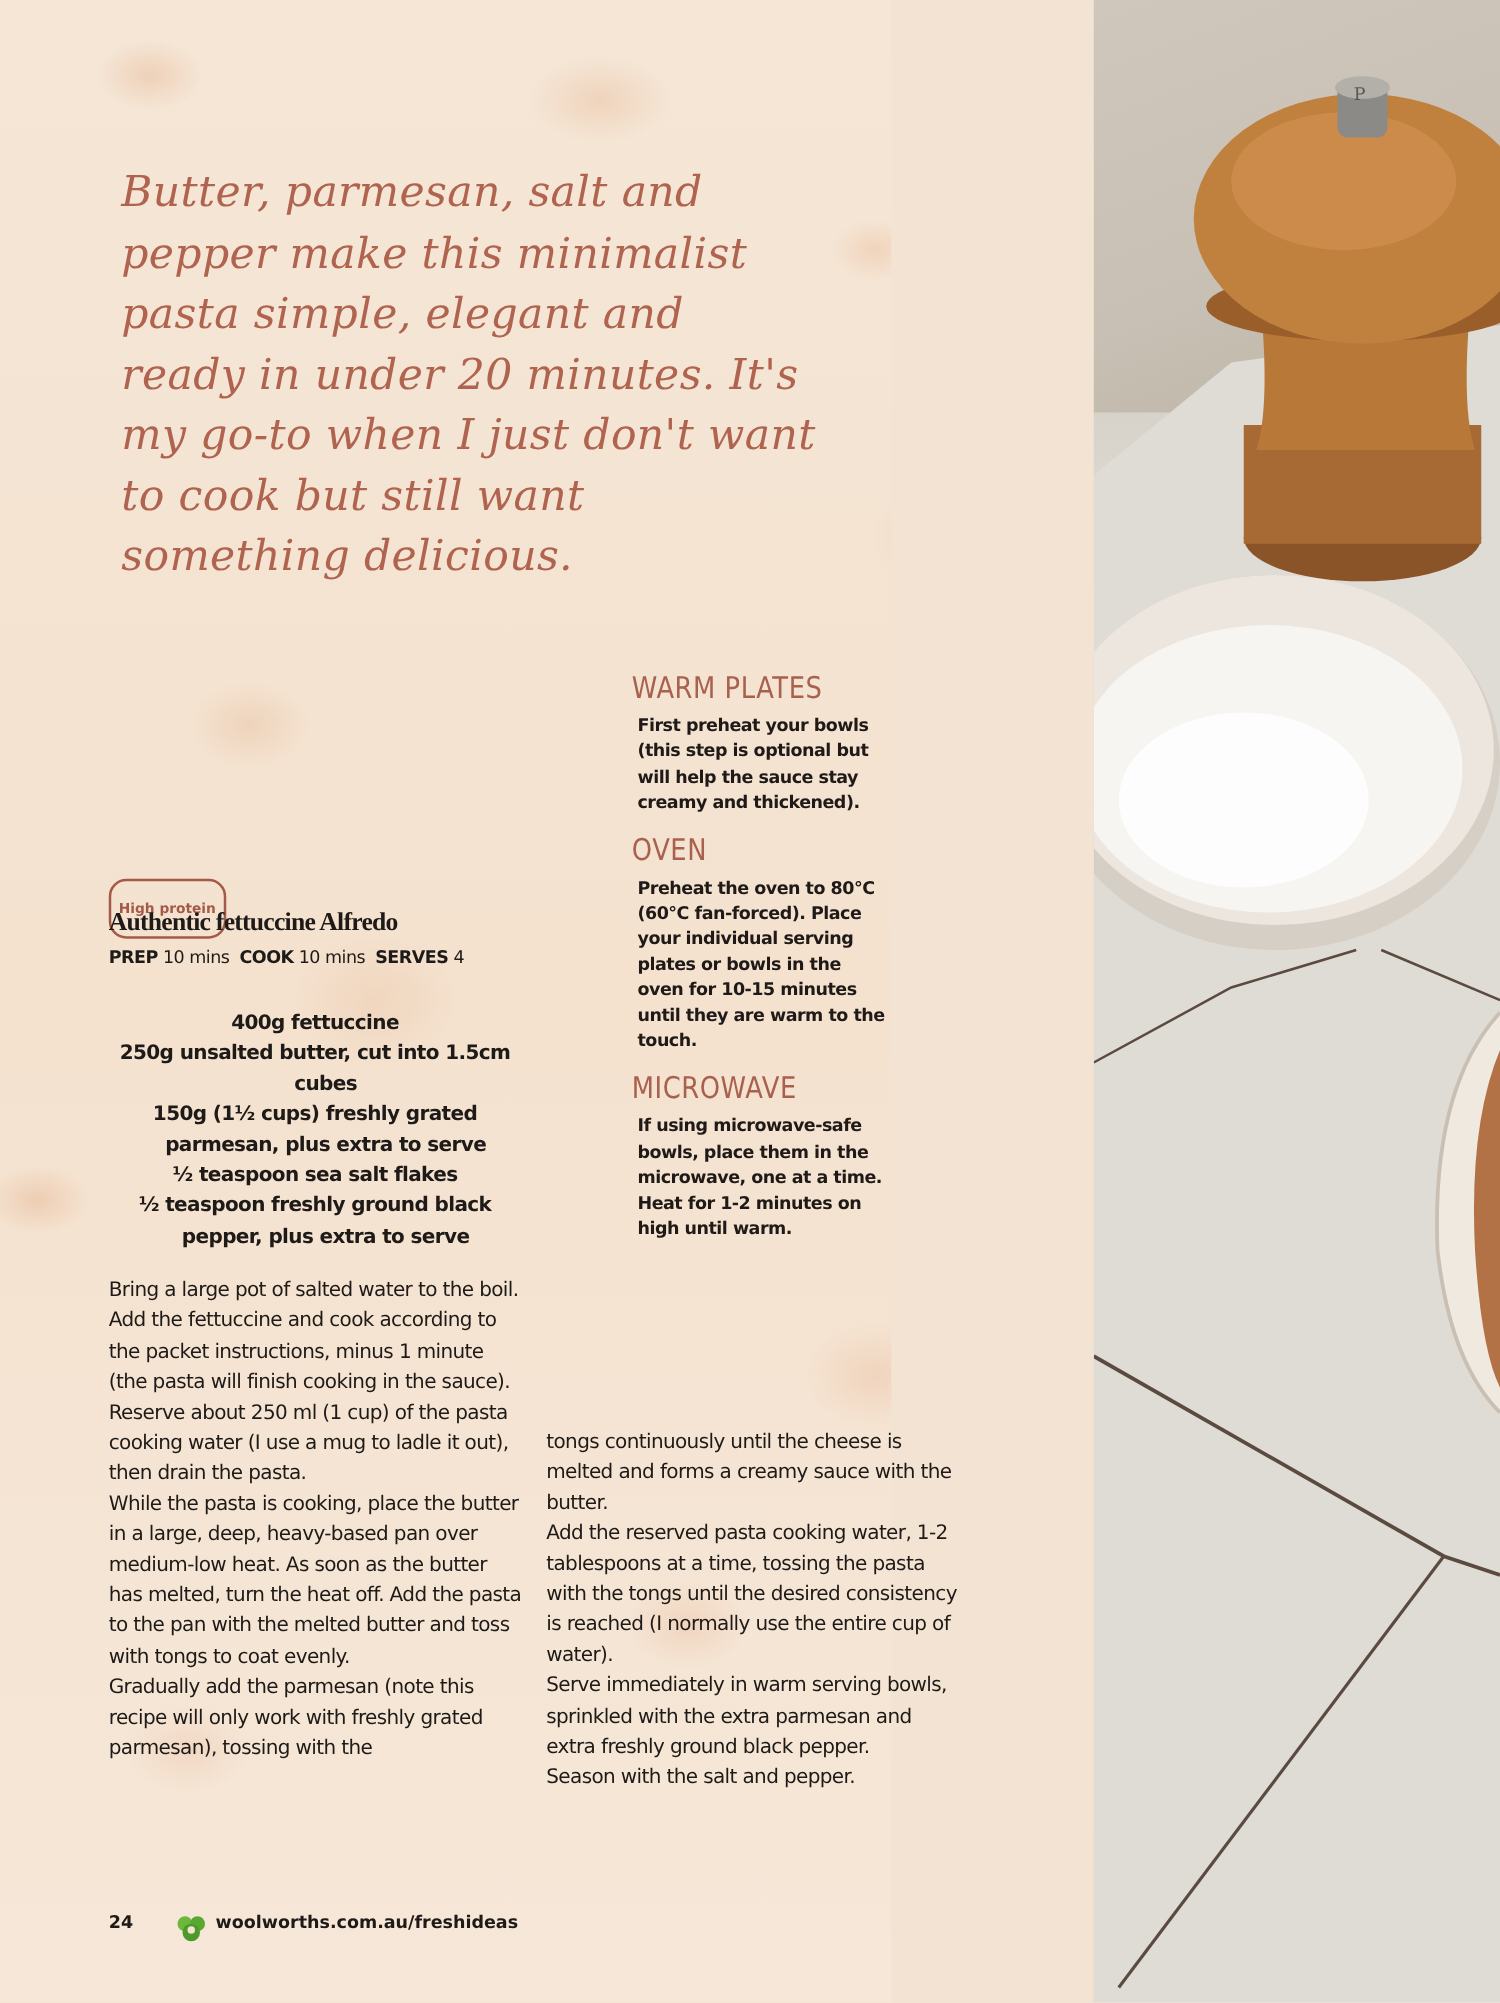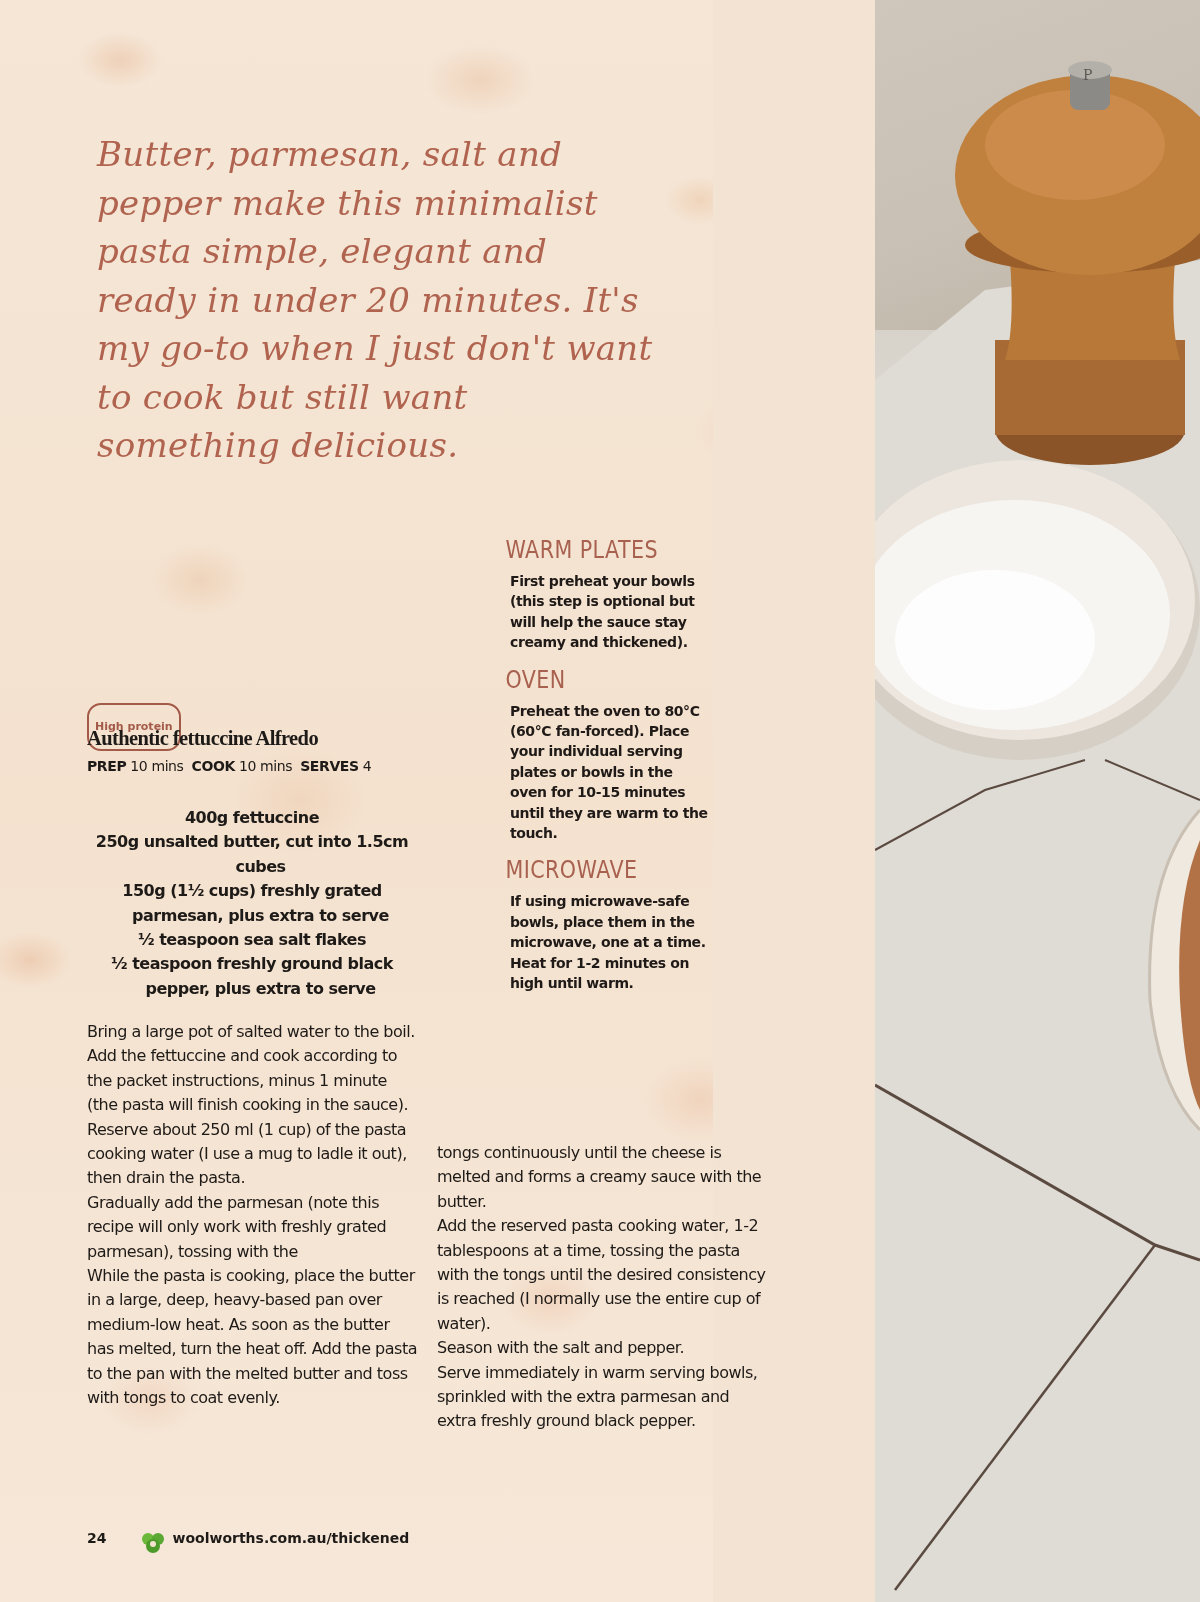--- a/index.html
+++ b/index.html
@@ -128,40 +128,40 @@
   <ul class="ingredients">
     <li>400g fettuccine</li>
     <li>250g unsalted butter, cut into 1.5cm cubes</li>
     <li>150g (1½ cups) freshly grated parmesan, plus extra to serve</li>
     <li>½ teaspoon sea salt flakes</li>
     <li>½ teaspoon freshly ground black pepper, plus extra to serve</li>
   </ul>
 
   <div class="method col1">
     <p>Bring a large pot of salted water to the boil. Add the fettuccine and cook according to the packet instructions, minus 1 minute (the pasta will finish cooking in the sauce). Reserve about 250 ml (1 cup) of the pasta cooking water (I use a mug to ladle it out), then drain the pasta.</p>
+    <p>While the pasta is cooking, place the butter in a large, deep, heavy-based pan over medium-low heat. As soon as the butter has melted, turn the heat off. Add the pasta to the pan with the melted butter and toss with tongs to coat evenly.</p>
     <p>Gradually add the parmesan (note this recipe will only work with freshly grated parmesan), tossing with the</p>
-    <p>While the pasta is cooking, place the butter in a large, deep, heavy-based pan over medium-low heat. As soon as the butter has melted, turn the heat off. Add the pasta to the pan with the melted butter and toss with tongs to coat evenly.</p>
   </div>
 
   <div class="method col2">
     <p>tongs continuously until the cheese is melted and forms a creamy sauce with the butter.</p>
     <p>Add the reserved pasta cooking water, 1-2 tablespoons at a time, tossing the pasta with the tongs until the desired consistency is reached (I normally use the entire cup of water).</p>
+    <p>Serve immediately in warm serving bowls, sprinkled with the extra parmesan and extra freshly ground black pepper.</p>
     <p>Season with the salt and pepper.</p>
-    <p>Serve immediately in warm serving bowls, sprinkled with the extra parmesan and extra freshly ground black pepper.</p>
   </div>
 
   <div class="footer">
     <span class="page-num">24</span>
     <svg class="logo" viewBox="0 0 26 26">
       <circle cx="8" cy="9" r="6" fill="#6cb83a"></circle>
       <circle cx="18" cy="9" r="6" fill="#5aa832"></circle>
       <circle cx="13" cy="16" r="7" fill="#4c9a2a"></circle>
       <circle cx="13" cy="14" r="3" fill="#f4e2cf"></circle>
     </svg>
-    <span>woolworths.com.au/thickened</span>
+    <span>woolworths.com.au/freshideas</span>
   </div>
 </div>
 
 <div class="photo">
   <div class="wall"></div>
   <svg width="325" height="1602" viewBox="0 0 325 1602" style="position:absolute;left:0;top:0">
 
     <polygon points="0,380 110,290 325,260 325,1602 0,1602" fill="#dfdbd5"></polygon>
 
     <path d="M0,640 L160,730" stroke="#5a4a40" stroke-width="2" fill="none"></path>

